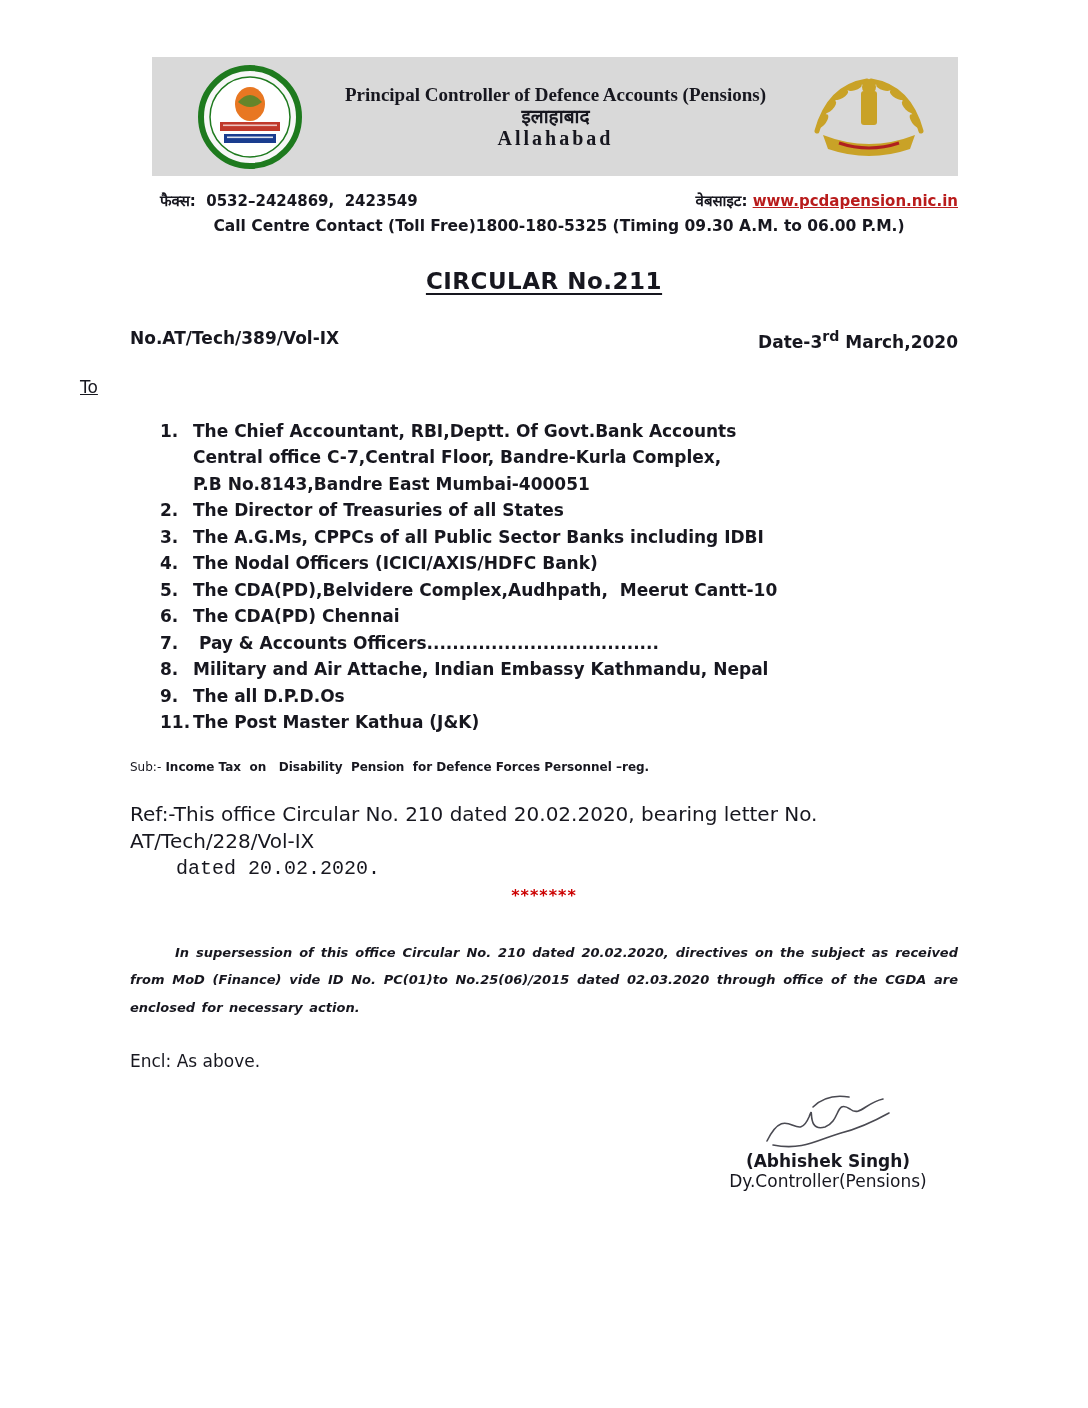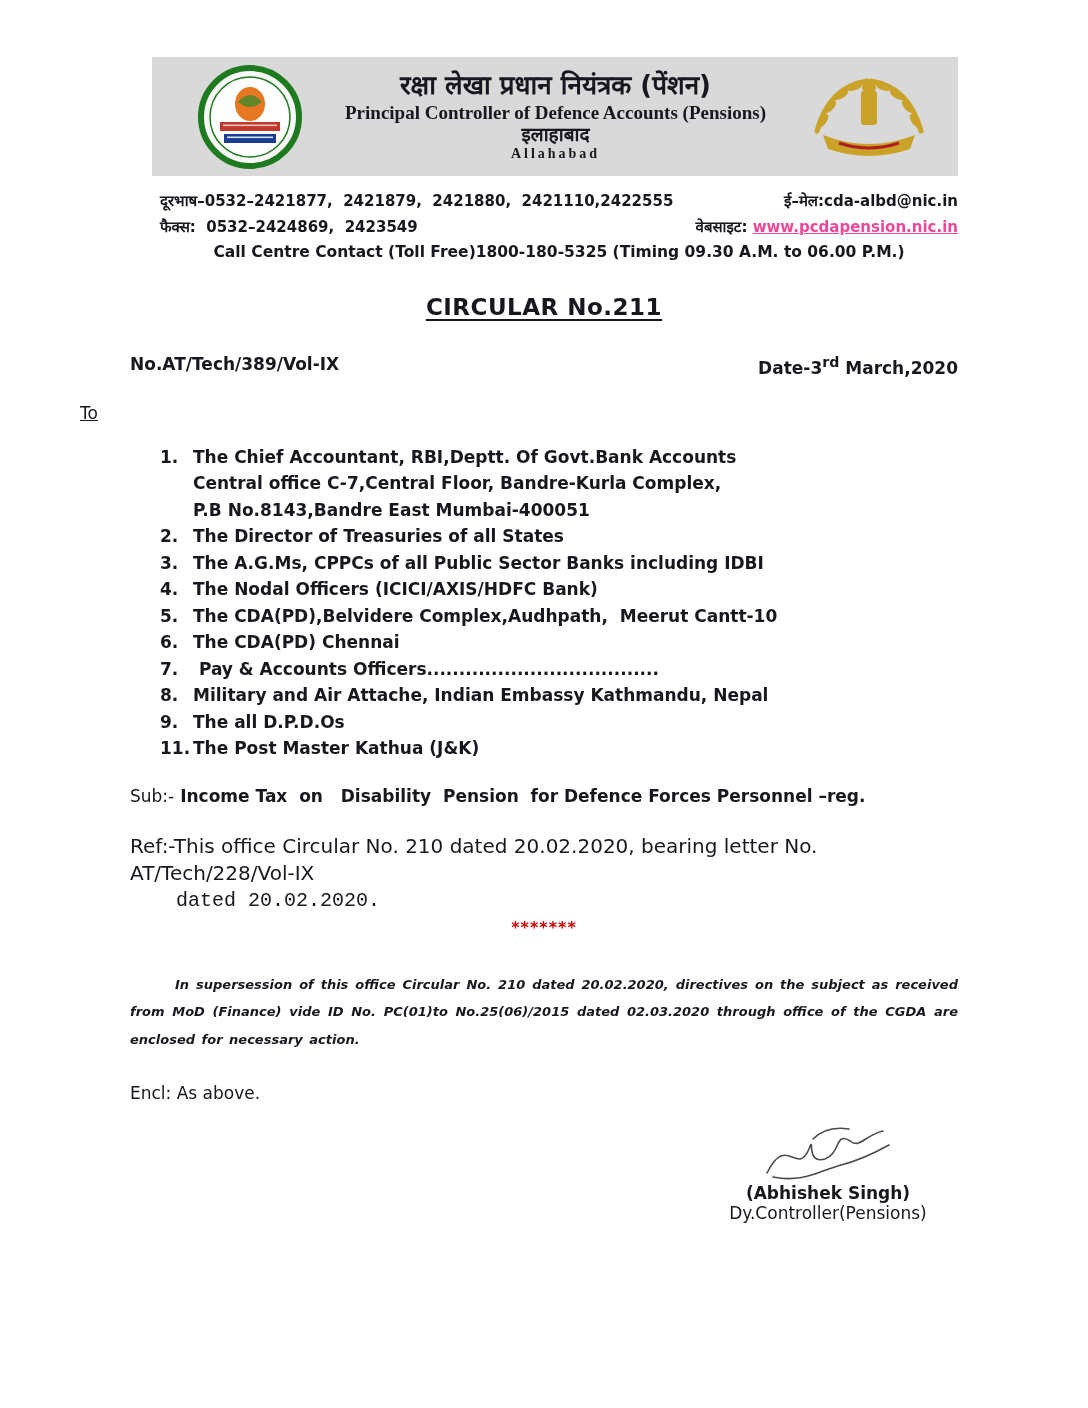--- a/index.html
+++ b/index.html
@@ -26,29 +26,29 @@
     align-items: center;
     justify-content: space-between;
     padding: 4px 14px 4px 30px;
   }
   .logo-left { width: 135px; display: flex; justify-content: center; }
   .logo-right { width: 150px; display: flex; justify-content: center; }
   .header-center { flex: 1; text-align: center; line-height: 1.15; }
   .org-hindi { font-size: 26px; font-weight: bold; font-family: "DejaVu Sans", sans-serif; }
   .org-english { font-size: 19px; font-weight: bold; font-family: "Liberation Serif", serif; margin-top: 1px; }
   .city-hindi { font-size: 19px; font-weight: bold; }
-  .city-english { font-size: 14px; font-weight: bold; font-family: "Liberation Serif", serif; letter-spacing: 3px; }
+  .city-english { font-size: 20px; font-weight: bold; font-family: "Liberation Serif", serif; letter-spacing: 3px; }
 
   
   .contact-block { margin: 12px 130px 0 160px; }
   .contact-row {
     display: flex; justify-content: space-between;
     font-weight: bold; font-size: 15px; line-height: 26px;
   }
-  .website-link { color: #ec4899; text-decoration: underline; }
+  .website-link { color: #b91c1c; text-decoration: underline; }
   .call-centre {
     text-align: center; font-weight: bold; font-size: 15.5px; margin-top: 3px;
   }
 
   
   .title {
     text-align: center; margin-top: 33px;
     font-size: 23px; font-weight: bold;
     text-decoration: underline; text-underline-offset: 4px;
     letter-spacing: 0.5px;
@@ -61,21 +61,21 @@
   .salutation { margin: 25px 0 0 80px; font-size: 17px; text-decoration: underline; }
 
   
   .recipients { margin: 21px 120px 0 160px; font-weight: bold; font-size: 17px; line-height: 26.5px; }
   .recipient { display: flex; }
   .recipient .num { width: 33px; flex: none; }
   .recipient .lines { flex: 1; }
   .recipient .lines div { white-space: pre-wrap; }
 
   
-  .subject { margin: 24px 130px 0 130px; font-size: 17px; }
+  .subject { margin: 24px 130px 0 130px; font-size: 12px; }
   .subject .sub-text { font-weight: bold; }
   .reference { margin: 27px 130px 0 130px; font-size: 20px; line-height: 27px; }
   .reference .ref-line2 { margin-left: 46px; font-family: Liberation Mono, monospace; }
   .stars { text-align: center; color: #cc0000; font-weight: bold; font-size: 16px; margin-top: 4px; letter-spacing: 1px; }
 
   
   .body-para {
     margin: 34px 130px 0 130px;
     font-weight: bold; font-style: italic;
     font-size: 13px; line-height: 27.5px;
@@ -102,21 +102,20 @@
         <circle cx="56" cy="53" r="40" fill="#ffffff" stroke="#1e7a1e" stroke-width="1.5"></circle>
         <ellipse cx="56" cy="40" rx="15" ry="17" fill="#e87722"></ellipse>
         <path d="M44 38 q12 -14 24 0 q-12 10 -24 0 z" fill="#2e8b2e" opacity="0.7"></path>
         <rect x="26" y="58" width="60" height="9" fill="#c0392b"></rect>
         <rect x="30" y="70" width="52" height="9" fill="#1a3d8f"></rect>
         <rect x="33" y="72.5" width="46" height="1.6" fill="#ffffff" opacity="0.85"></rect>
         <rect x="29" y="60.5" width="54" height="1.6" fill="#ffffff" opacity="0.7"></rect>
       </svg>
     </div>
     <div class="header-center">
-      <div class="org-hindi">रक्षा लेखा प्रधान नियंत्रक (पेंशन)</div>
       <div class="org-english">Principal Controller of Defence Accounts (Pensions)</div>
       <div class="city-hindi">इलाहाबाद</div>
       <div class="city-english">Allahabad</div>
     </div>
     <div class="logo-right">
       <svg width="140" height="96" viewBox="0 0 140 96" aria-hidden="true">
         <path d="M18,62 Q30,18 68,12" fill="none" stroke="#c9a227" stroke-width="5" stroke-linecap="round"></path>
         <path d="M122,62 Q110,18 72,12" fill="none" stroke="#c9a227" stroke-width="5" stroke-linecap="round"></path>
         <g fill="#c9a227">
           <ellipse cx="24" cy="52" rx="8" ry="3.4" transform="rotate(-55 24 52)"></ellipse>
@@ -131,26 +130,20 @@
         <rect x="62" y="22" width="16" height="34" rx="3" fill="#c9a227"></rect>
         <circle cx="70" cy="18" r="7" fill="#c9a227"></circle>
         <path d="M24,66 Q70,84 116,66 L111,80 Q70,94 29,80 Z" fill="#c9a227"></path>
         <path d="M40,74 Q70,84 100,74" fill="none" stroke="#b02020" stroke-width="3"></path>
       </svg>
     </div>
   </div>
 
   <div class="contact-block">
     <div class="contact-row">
-      <span class="pre">दूरभाष–0532–2421877,  2421879,  2421880,  2421110,2422555</span>
-      <span>
-        <span>ई–मेल:</span><span>cda-albd@nic.in</span>
-      </span>
-    </div>
-    <div class="contact-row">
       <span class="pre">फैक्स:  0532–2424869,  2423549</span>
       <span>
         <span class="pre">वेबसाइट: </span><a href="#" class="website-link">www.pcdapension.nic.in</a>
       </span>
     </div>
     <div class="call-centre">Call Centre Contact (Toll Free)1800-180-5325 (Timing 09.30 A.M. to 06.00 P.M.)</div>
   </div>
 
   <div class="title">CIRCULAR No.211</div>
 

